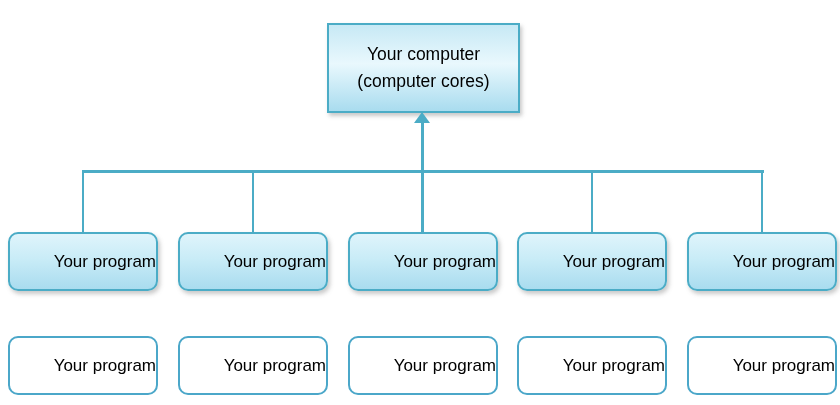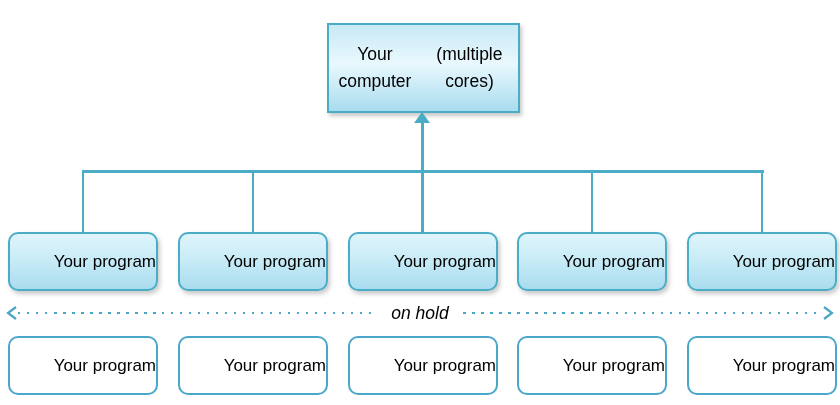--- a/index.html
+++ b/index.html
@@ -18,21 +18,21 @@
 
   
   .computer-box {
     position: absolute;
     left: 327px; top: 23px;
     width: 189px; height: 86px;
     border: 2px solid #4BACC6;
     background: linear-gradient(180deg, #C7E9F5 0%, #E9F8FD 45%, #A9DCEF 100%);
     box-shadow: 2px 3px 4px rgba(100,100,100,0.35);
     display: flex;
-    flex-direction: row;
+    flex-direction: column;
     align-items: center;
     justify-content: center;
     font-size: 17.5px;
     line-height: 27px;
     color: #000;
     text-align: center;
   }
 
   
   .line {
@@ -101,21 +101,21 @@
   }
   .chevron { flex: 0 0 auto; display: block; }
 </style>
 </head>
 <body>
 
 <div class="canvas">
 
   <div class="computer-box">
     <div>Your computer</div>
-    <div>(multiple cores)</div>
+    <div>(computer cores)</div>
   </div>
 
   <div class="line bus-line"></div>
   <div class="line drop-line" style="left:82px"></div>
   <div class="line drop-line" style="left:252px"></div>
   <div class="line drop-line" style="left:591px"></div>
   <div class="line drop-line" style="left:761px"></div>
   <div class="line arrow-line"></div>
   <div class="arrowhead-up"></div>
 
@@ -128,31 +128,20 @@
   <div class="prog-box active px3">
     <span>Your program</span>
   </div>
   <div class="prog-box active px4">
     <span>Your program</span>
   </div>
   <div class="prog-box active px5">
     <span>Your program</span>
   </div>
 
-  <div class="hold-line">
-    <svg class="chevron" width="12" height="14" viewBox="0 0 12 14">
-      <path d="M10 1 L2 7 L10 13" stroke="#4BA6C6" stroke-width="2.2" fill="none"></path>
-    </svg>
-    <div class="hold-dots"></div>
-    <div class="hold-label">on hold</div>
-    <div class="hold-dots"></div>
-    <svg class="chevron" width="12" height="14" viewBox="0 0 12 14">
-      <path d="M2 1 L10 7 L2 13" stroke="#4BA6C6" stroke-width="2.2" fill="none"></path>
-    </svg>
-  </div>
 
   <div class="prog-box held px1">
     <span>Your program</span>
   </div>
   <div class="prog-box held px2">
     <span>Your program</span>
   </div>
   <div class="prog-box held px3">
     <span>Your program</span>
   </div>

